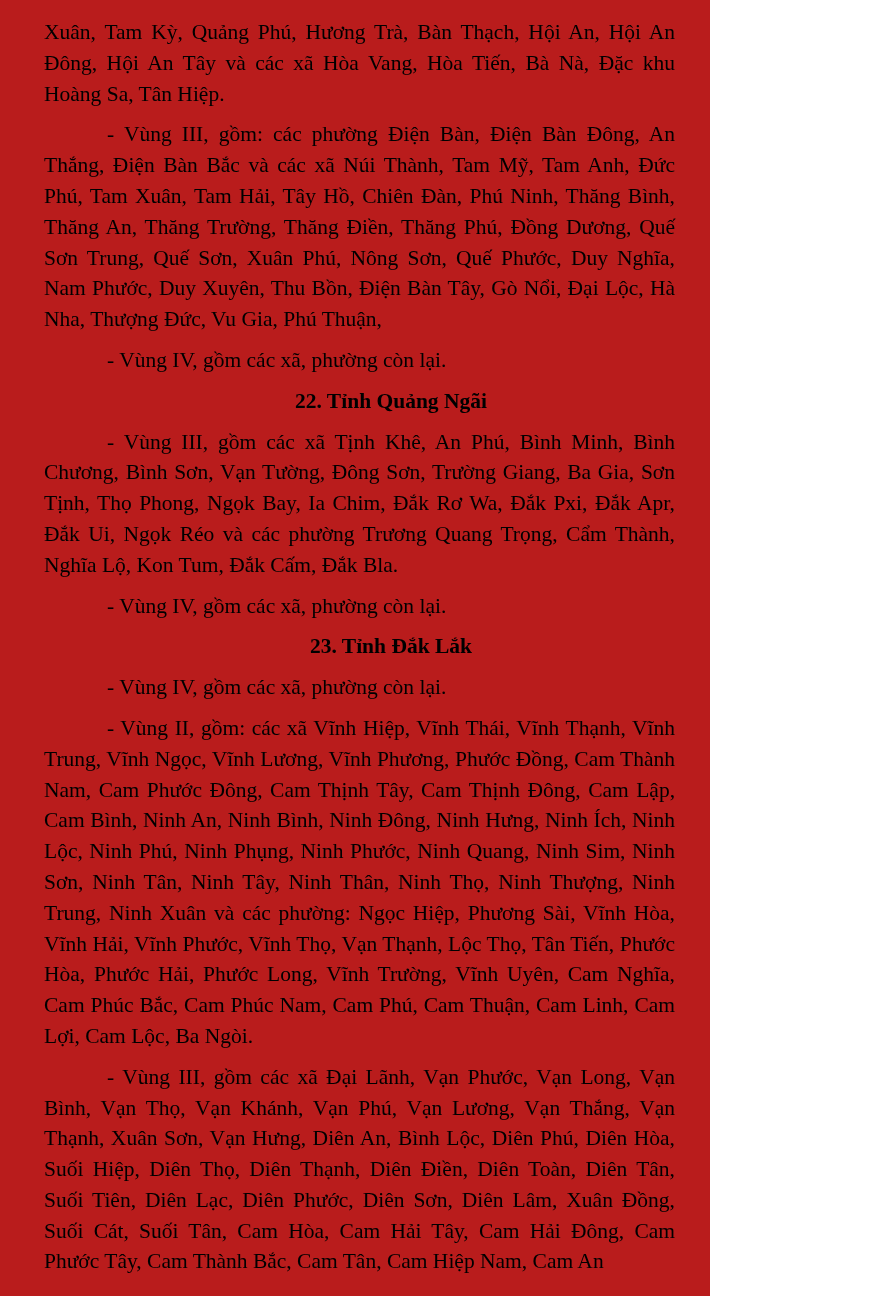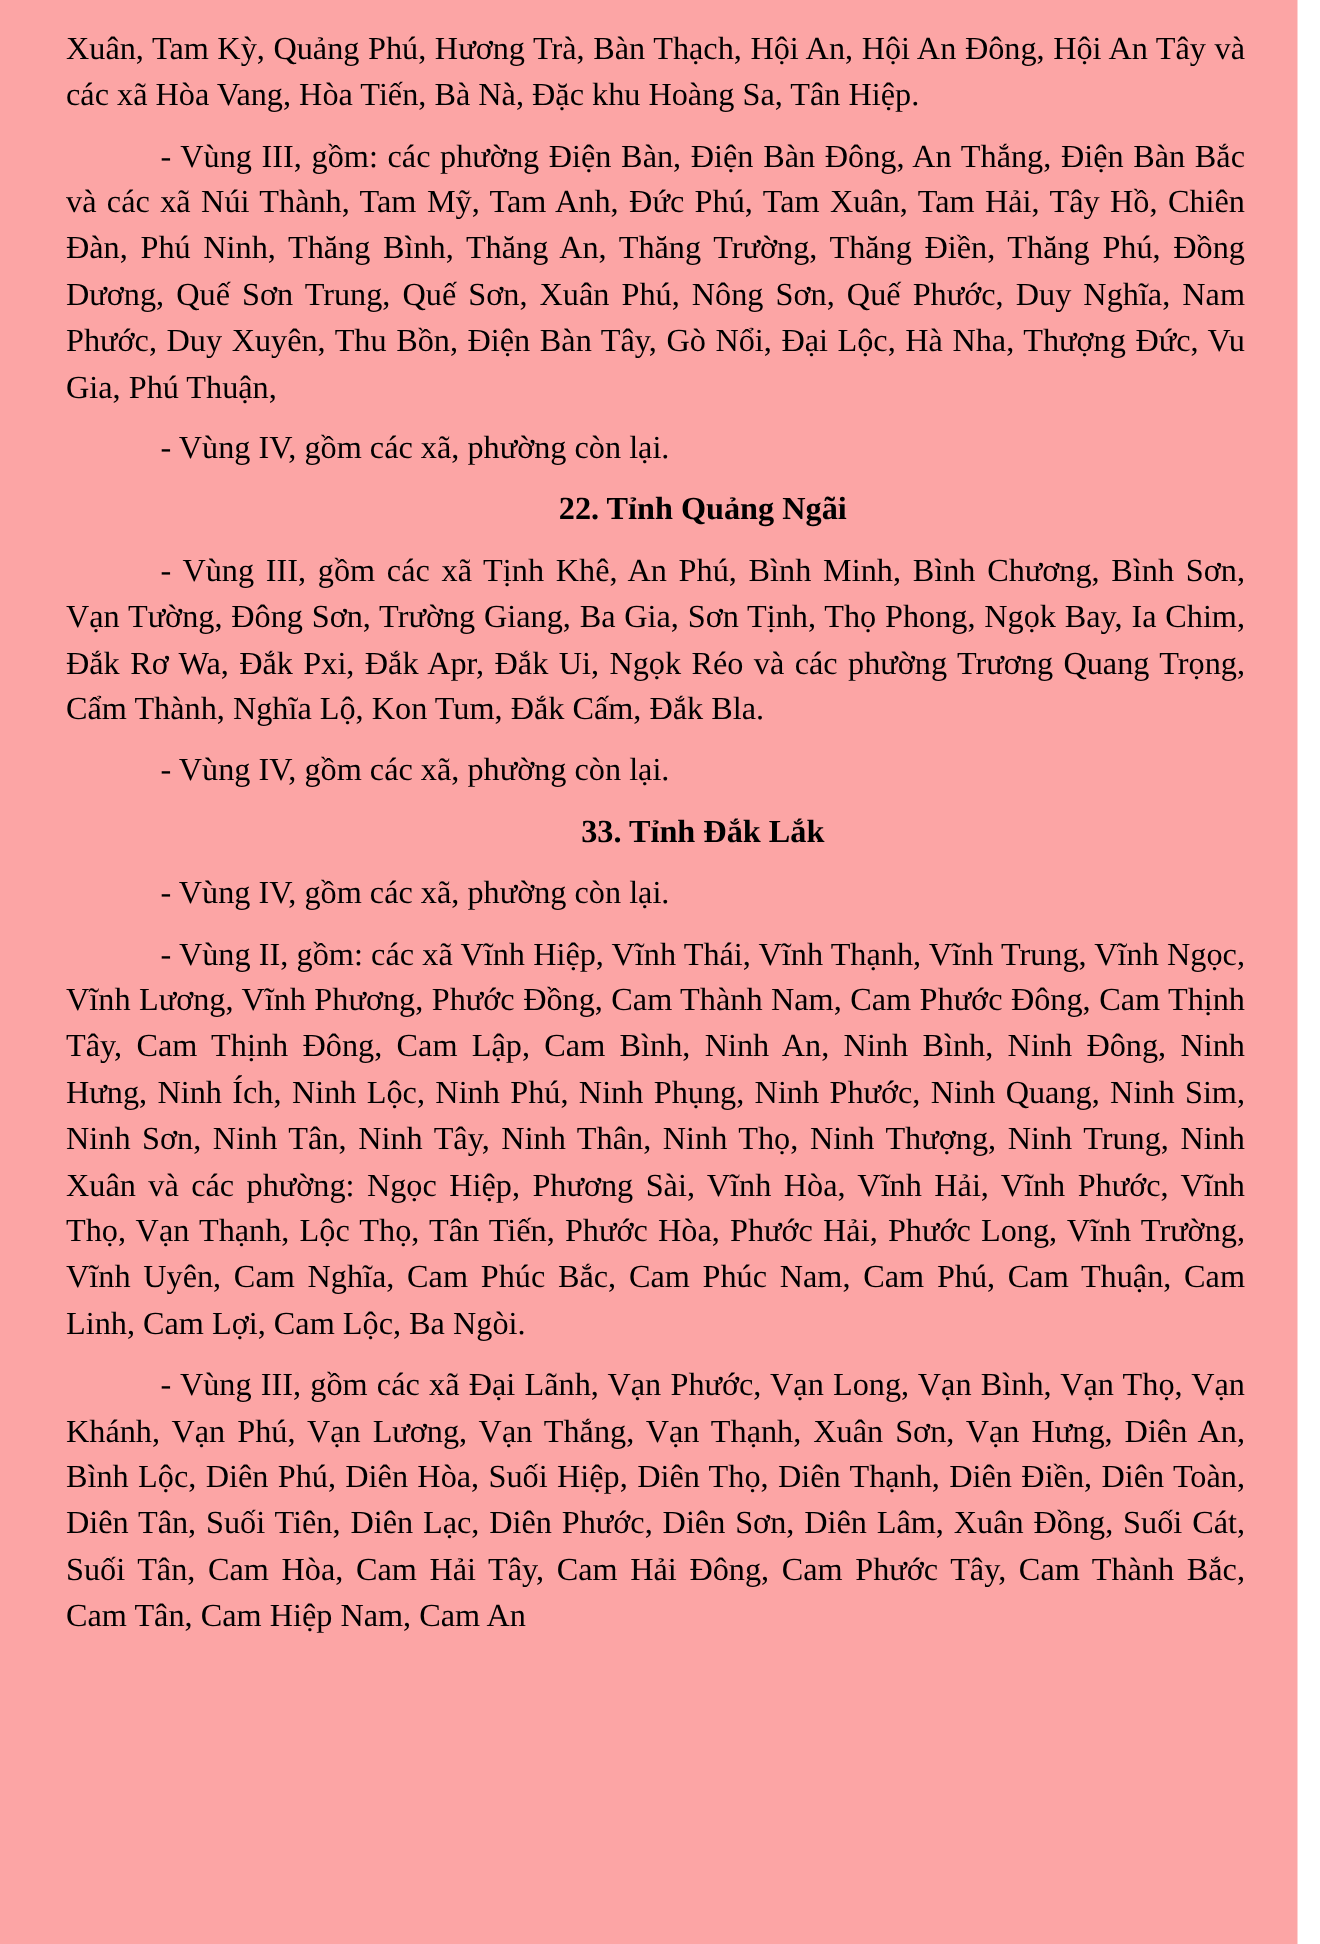--- a/index.html
+++ b/index.html
@@ -1,20 +1,20 @@
 <!DOCTYPE html>
 <html><head>
 <meta charset="utf-8">
 <style>
   html, body { margin: 0; padding: 0; background: #ffffff; }
   body { width: 880px; height: 1296px; overflow: hidden; }
   .page {
     position: relative;
-    width: 865px; height: 1296px;
-    background: #fca5a5;
+    width: 710px; height: 1296px;
+    background: #b91c1c;
     color: #000000;
     font-family: "Liberation Serif", "DejaVu Serif", serif;
     font-size: 21.5px;
     line-height: 30.8px;
     box-sizing: border-box;
     padding: 17px 35px 0 44px;
   }
   .p {
     margin: 0 0 10px 0;
     text-align: justify;
@@ -32,17 +32,17 @@
 </head>
 <body>
 
 <div class="page">
   <p class="p noindent">Xuân, Tam Kỳ, Quảng Phú, Hương Trà, Bàn Thạch, Hội An, Hội An Đông, Hội An Tây và các xã Hòa Vang, Hòa Tiến, Bà Nà, Đặc khu Hoàng Sa, Tân Hiệp.</p>
   <p class="p">- Vùng III, gồm: các phường Điện Bàn, Điện Bàn Đông, An Thắng, Điện Bàn Bắc và các xã Núi Thành, Tam Mỹ, Tam Anh, Đức Phú, Tam Xuân, Tam Hải, Tây Hồ, Chiên Đàn, Phú Ninh, Thăng Bình, Thăng An, Thăng Trường, Thăng Điền, Thăng Phú, Đồng Dương, Quế Sơn Trung, Quế Sơn, Xuân Phú, Nông Sơn, Quế Phước, Duy Nghĩa, Nam Phước, Duy Xuyên, Thu Bồn, Điện Bàn Tây, Gò Nổi, Đại Lộc, Hà Nha, Thượng Đức, Vu Gia, Phú Thuận,</p>
   <p class="p">- Vùng IV, gồm các xã, phường còn lại.</p>
   <p class="h">22. Tỉnh Quảng Ngãi</p>
   <p class="p">- Vùng III, gồm các xã Tịnh Khê, An Phú, Bình Minh, Bình Chương, Bình Sơn, Vạn Tường, Đông Sơn, Trường Giang, Ba Gia, Sơn Tịnh, Thọ Phong, Ngọk Bay, Ia Chim, Đắk Rơ Wa, Đắk Pxi, Đắk Apr, Đắk Ui, Ngọk Réo và các phường Trương Quang Trọng, Cẩm Thành, Nghĩa Lộ, Kon Tum, Đắk Cấm, Đắk Bla.</p>
   <p class="p">- Vùng IV, gồm các xã, phường còn lại.</p>
-  <p class="h">33. Tỉnh Đắk Lắk</p>
+  <p class="h">23. Tỉnh Đắk Lắk</p>
   <p class="p">- Vùng IV, gồm các xã, phường còn lại.</p>
   <p class="p">- Vùng II, gồm: các xã Vĩnh Hiệp, Vĩnh Thái, Vĩnh Thạnh, Vĩnh Trung, Vĩnh Ngọc, Vĩnh Lương, Vĩnh Phương, Phước Đồng, Cam Thành Nam, Cam Phước Đông, Cam Thịnh Tây, Cam Thịnh Đông, Cam Lập, Cam Bình, Ninh An, Ninh Bình, Ninh Đông, Ninh Hưng, Ninh Ích, Ninh Lộc, Ninh Phú, Ninh Phụng, Ninh Phước, Ninh Quang, Ninh Sim, Ninh Sơn, Ninh Tân, Ninh Tây, Ninh Thân, Ninh Thọ, Ninh Thượng, Ninh Trung, Ninh Xuân và các phường: Ngọc Hiệp, Phương Sài, Vĩnh Hòa, Vĩnh Hải, Vĩnh Phước, Vĩnh Thọ, Vạn Thạnh, Lộc Thọ, Tân Tiến, Phước Hòa, Phước Hải, Phước Long, Vĩnh Trường, Vĩnh Uyên, Cam Nghĩa, Cam Phúc Bắc, Cam Phúc Nam, Cam Phú, Cam Thuận, Cam Linh, Cam Lợi, Cam Lộc, Ba Ngòi.</p>
   <p class="p">- Vùng III, gồm các xã Đại Lãnh, Vạn Phước, Vạn Long, Vạn Bình, Vạn Thọ, Vạn Khánh, Vạn Phú, Vạn Lương, Vạn Thắng, Vạn Thạnh, Xuân Sơn, Vạn Hưng, Diên An, Bình Lộc, Diên Phú, Diên Hòa, Suối Hiệp, Diên Thọ, Diên Thạnh, Diên Điền, Diên Toàn, Diên Tân, Suối Tiên, Diên Lạc, Diên Phước, Diên Sơn, Diên Lâm, Xuân Đồng, Suối Cát, Suối Tân, Cam Hòa, Cam Hải Tây, Cam Hải Đông, Cam Phước Tây, Cam Thành Bắc, Cam Tân, Cam Hiệp Nam, Cam An</p>
 </div>
 
 </body></html>

